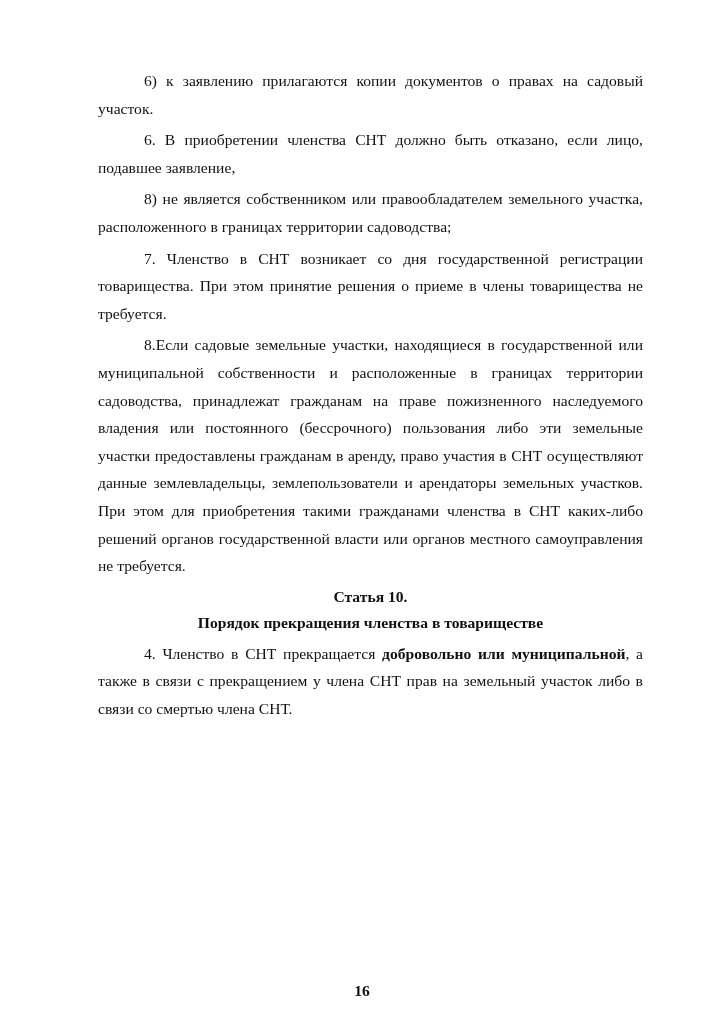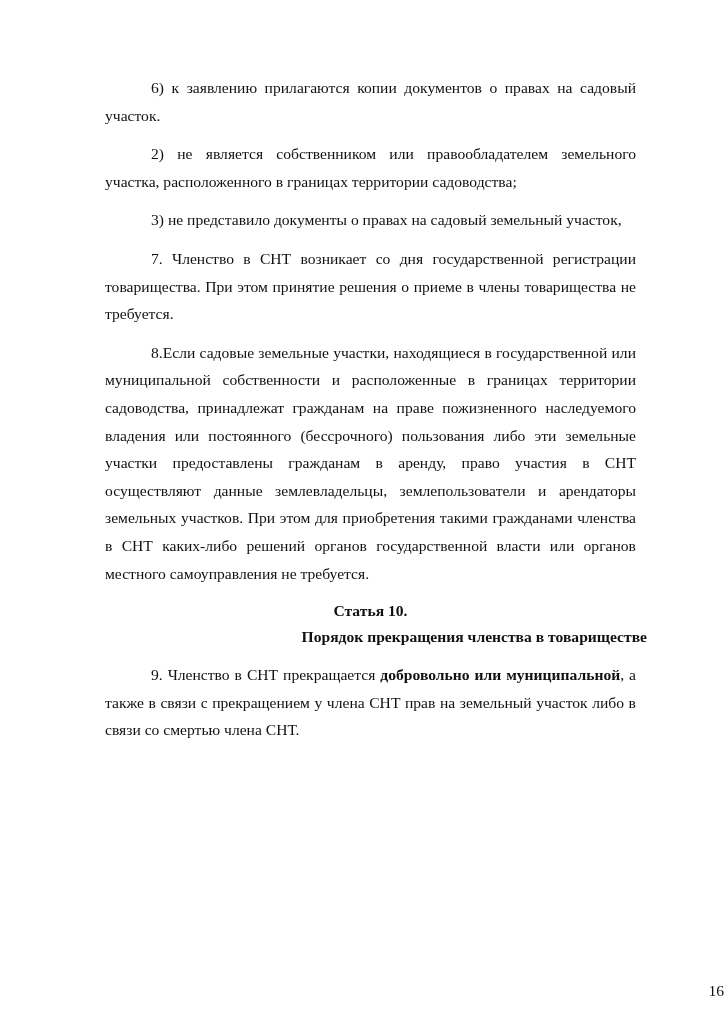--- a/index.html
+++ b/index.html
@@ -7,46 +7,47 @@
   .page {
     position: absolute;
     left: 94px;
     top: 63px;
     width: 553px;
     font-family: "Liberation Serif", "DejaVu Serif", serif;
     font-size: 15.6px;
     line-height: 27.6px;
     color: #111111;
   }
-  .p { margin: 11px; text-align: justify; text-align-last: left; }
+  .p { margin: 4px; text-align: justify; text-align-last: left; }
   .ind { text-indent: 46px; }
   .h { text-align: center; font-weight: bold; margin: 0; }
   .h1 { line-height: 26px; }
-  .h2 { line-height: 26px; text-align: right; }
+  .h2 { line-height: 26px; }
   b { font-weight: bold; }
   .pagenum {
     position: absolute;
     left: 0; width: 724px;
     top: 982px;
-    text-align: right;
+    text-align: center;
     font-family: "Liberation Serif", "DejaVu Serif", serif;
     font-size: 15.6px;
     color: #111111;
+    font-weight: bold;
   }
 </style>
 </head>
 <body>
 
 <div class="page">
   <p class="p ind">6) к заявлению прилагаются копии документов о правах на садовый  участок.</p>
-  <p class="p ind">2) не является собственником или   правообладателем земельного участка, расположенного в границах территории садоводства;</p>
-  <p class="p ind">3) не представило документы о правах на садовый  земельный участок,</p>
+  <p class="p ind">6. В приобретении членства СНТ должно быть отказано, если лицо, подавшее заявление,</p>
+  <p class="p ind">8) не является собственником или   правообладателем земельного участка, расположенного в границах территории садоводства;</p>
   <p class="p ind">7. Членство в  СНТ возникает со дня государственной регистрации товарищества. При этом принятие решения о приеме в члены товарищества не требуется.</p>
   <p class="p ind">8.Если садовые   земельные участки, находящиеся в государственной или муниципальной собственности и расположенные в границах территории садоводства, принадлежат гражданам на праве пожизненного наследуемого владения или постоянного (бессрочного) пользования либо эти земельные участки предоставлены гражданам в аренду, право участия в СНТ осуществляют данные землевладельцы, землепользователи и арендаторы земельных участков. При этом для приобретения такими гражданами членства в СНТ каких-либо решений   органов государственной власти или органов местного самоуправления не требуется.</p>
 
   <p class="h h1">Статья 10.</p>
   <p class="h h2">Порядок прекращения членства в товариществе</p>
 
-  <p class="p ind"><span>9. Членство в СНТ прекращается </span><b>добровольно или муниципальной</b><span>, а также в связи с прекращением у члена СНТ прав на земельный участок либо в связи со смертью члена СНТ.</span></p>
+  <p class="p ind"><span>4. Членство в СНТ прекращается </span><b>добровольно или муниципальной</b><span>, а также в связи с прекращением у члена СНТ прав на земельный участок либо в связи со смертью члена СНТ.</span></p>
 
 </div>
 
 <div class="pagenum">16</div>
 
 </body></html>

